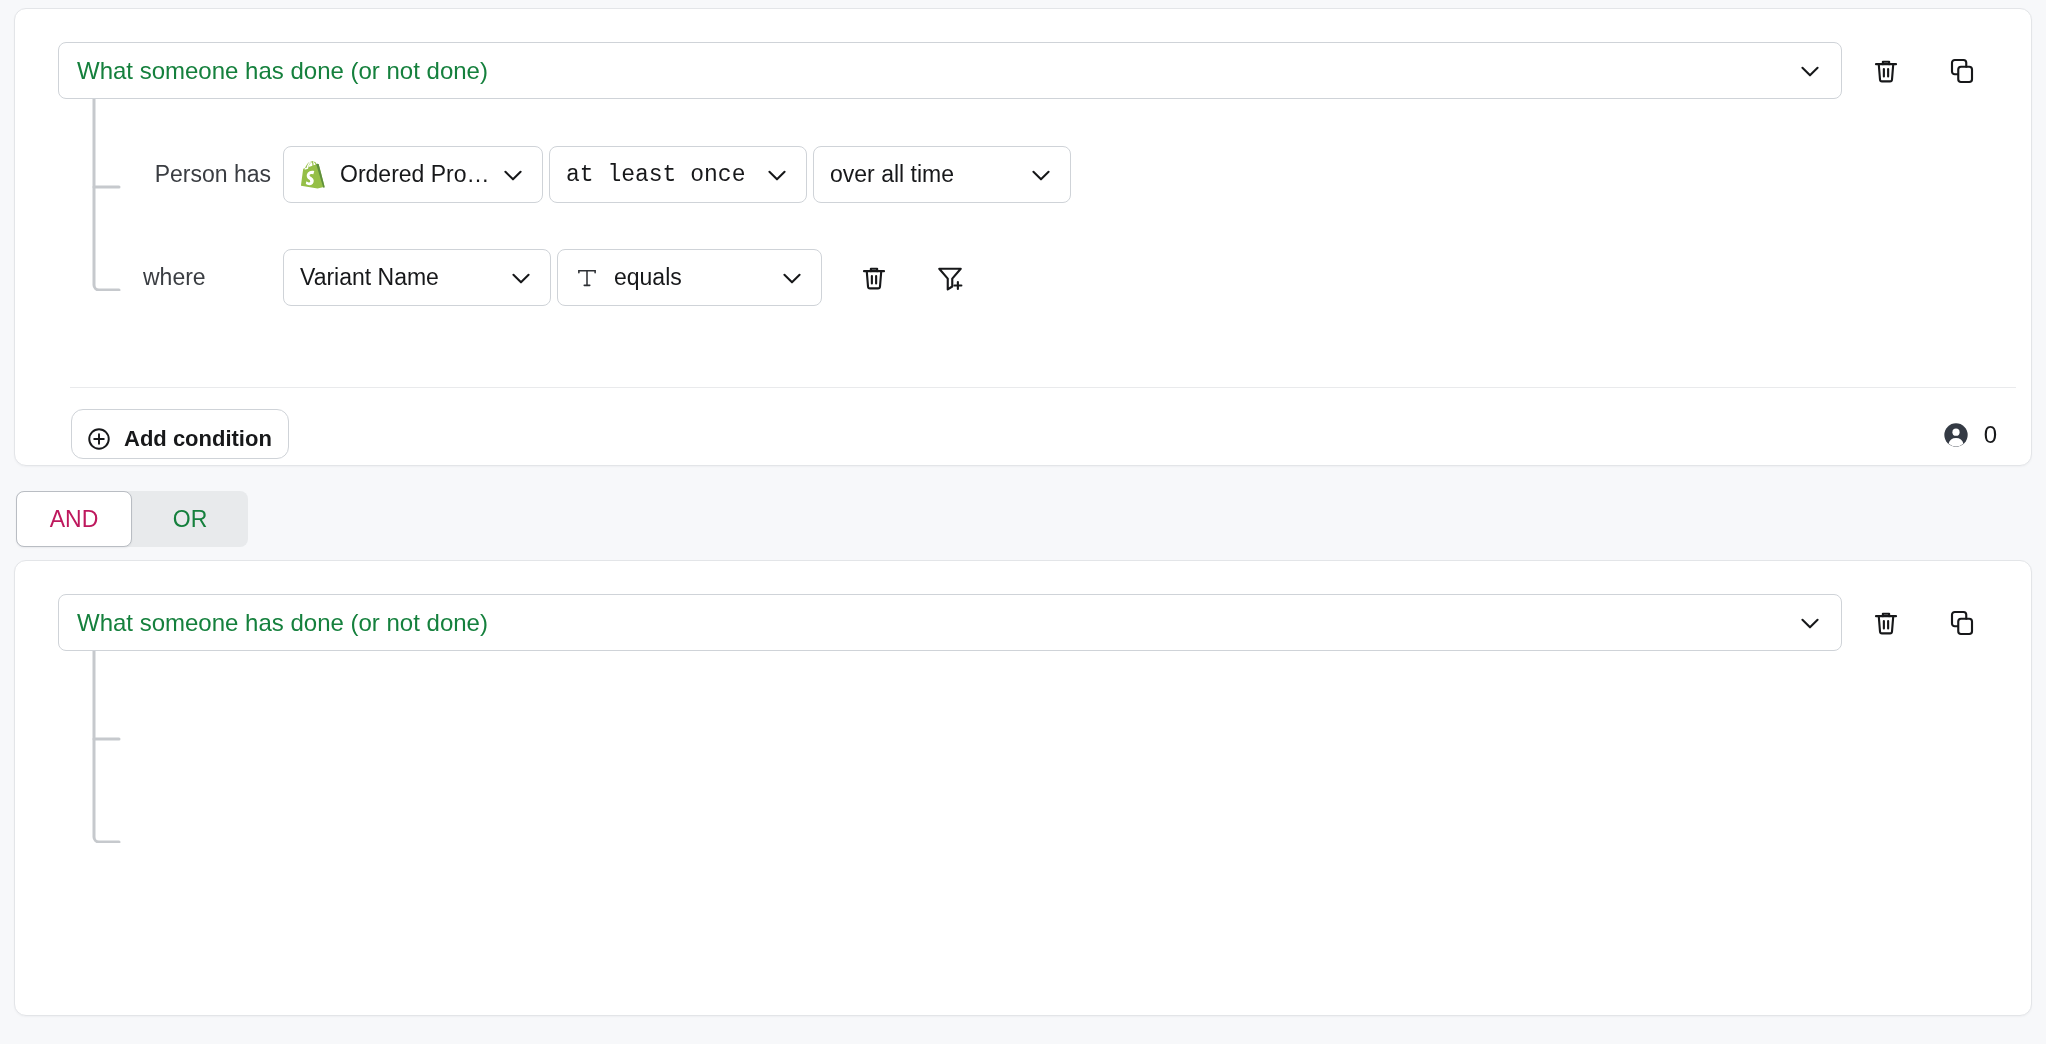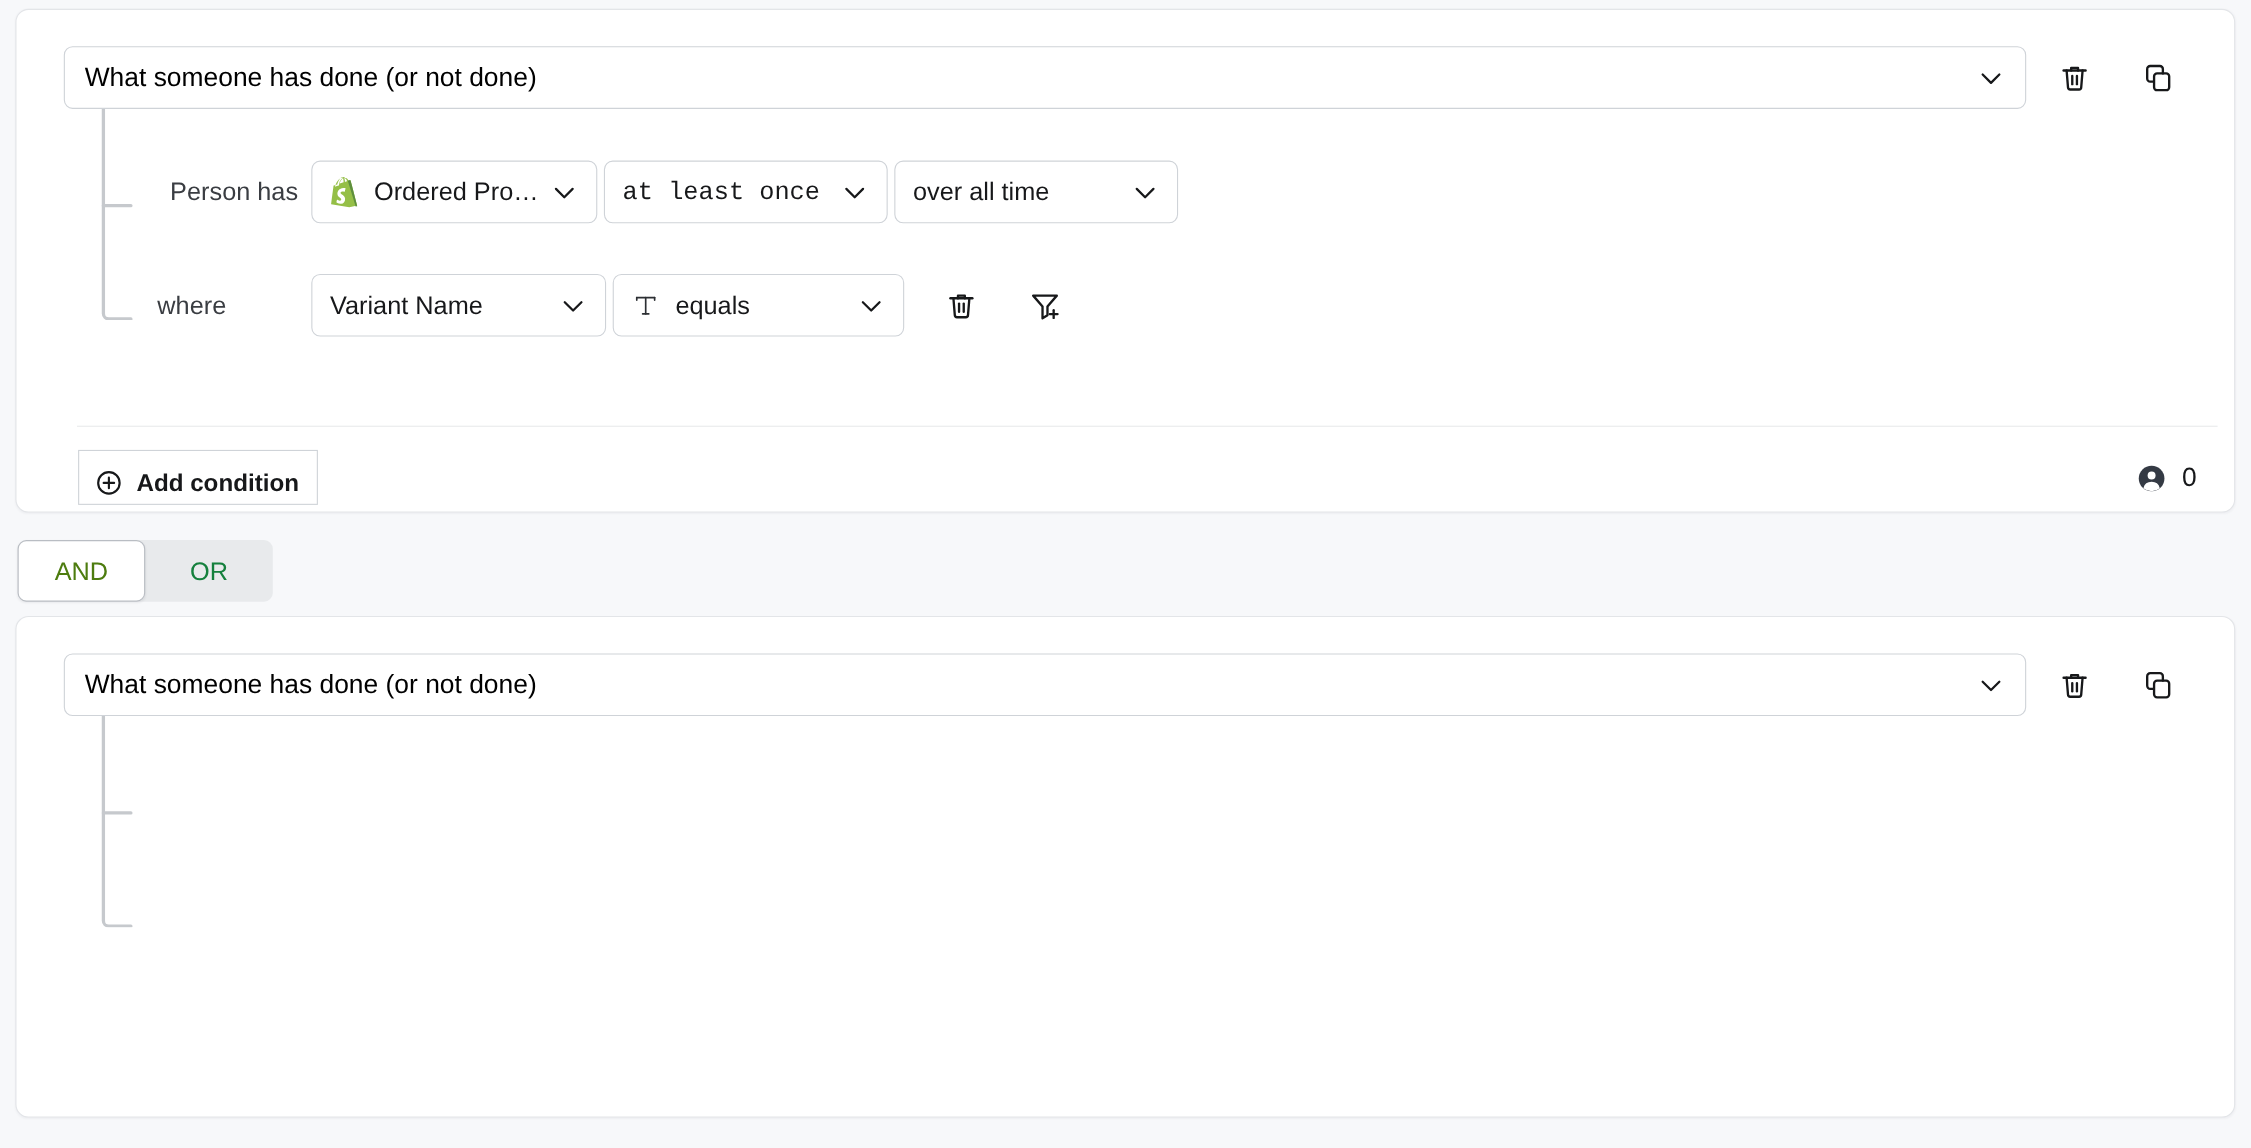--- a/index.html
+++ b/index.html
@@ -41,21 +41,21 @@
     top: 33px;
     width: 1784px;
     height: 57px;
     background: #ffffff;
     border: 1px solid #cfd3d8;
     border-radius: 8px;
     display: flex;
     align-items: center;
     padding: 0 18px;
     font-size: 24px;
-    color: #000000;
+    color: #15803d;
   }
   .type-select .label { flex: 1; white-space: nowrap; }
 
   .chev {
     width: 26px;
     height: 26px;
     flex: 0 0 auto;
     display: block;
   }
 
@@ -164,21 +164,21 @@
     background: #e9eaec;
   }
   #c1-divider { top: 378px; }
 
   .add-condition {
     position: absolute;
     left: 56px;
     height: 50px;
     background: #ffffff;
     border: 1px solid #cfd3d8;
-    border-radius: 0;
+    border-radius: 12px;
     display: flex;
     align-items: center;
     padding: 10px 16px 0 14px;
     cursor: pointer;
     font-size: 22px;
     font-weight: bold;
     color: #17181a;
   }
   #c1-add { top: 400px; }
   .add-condition .plus { width: 26px; height: 26px; margin-right: 12px; display:block; flex:0 0 auto;}
@@ -212,21 +212,21 @@
     align-items: center;
     justify-content: center;
     font-size: 23px;
     cursor: pointer;
     border-radius: 8px;
     color: #15803d;
   }
   .andor .seg.active {
     background: #ffffff;
     border: 1px solid #b9bdc3;
-    color: #4d7c0f;
+    color: #be185d;
     box-shadow: 0 1px 2px rgba(16,24,40,0.06);
   }
 </style>
 </head>
 <body>
 
 <div class="canvas">
 
   <div class="card" id="card-1">
 

